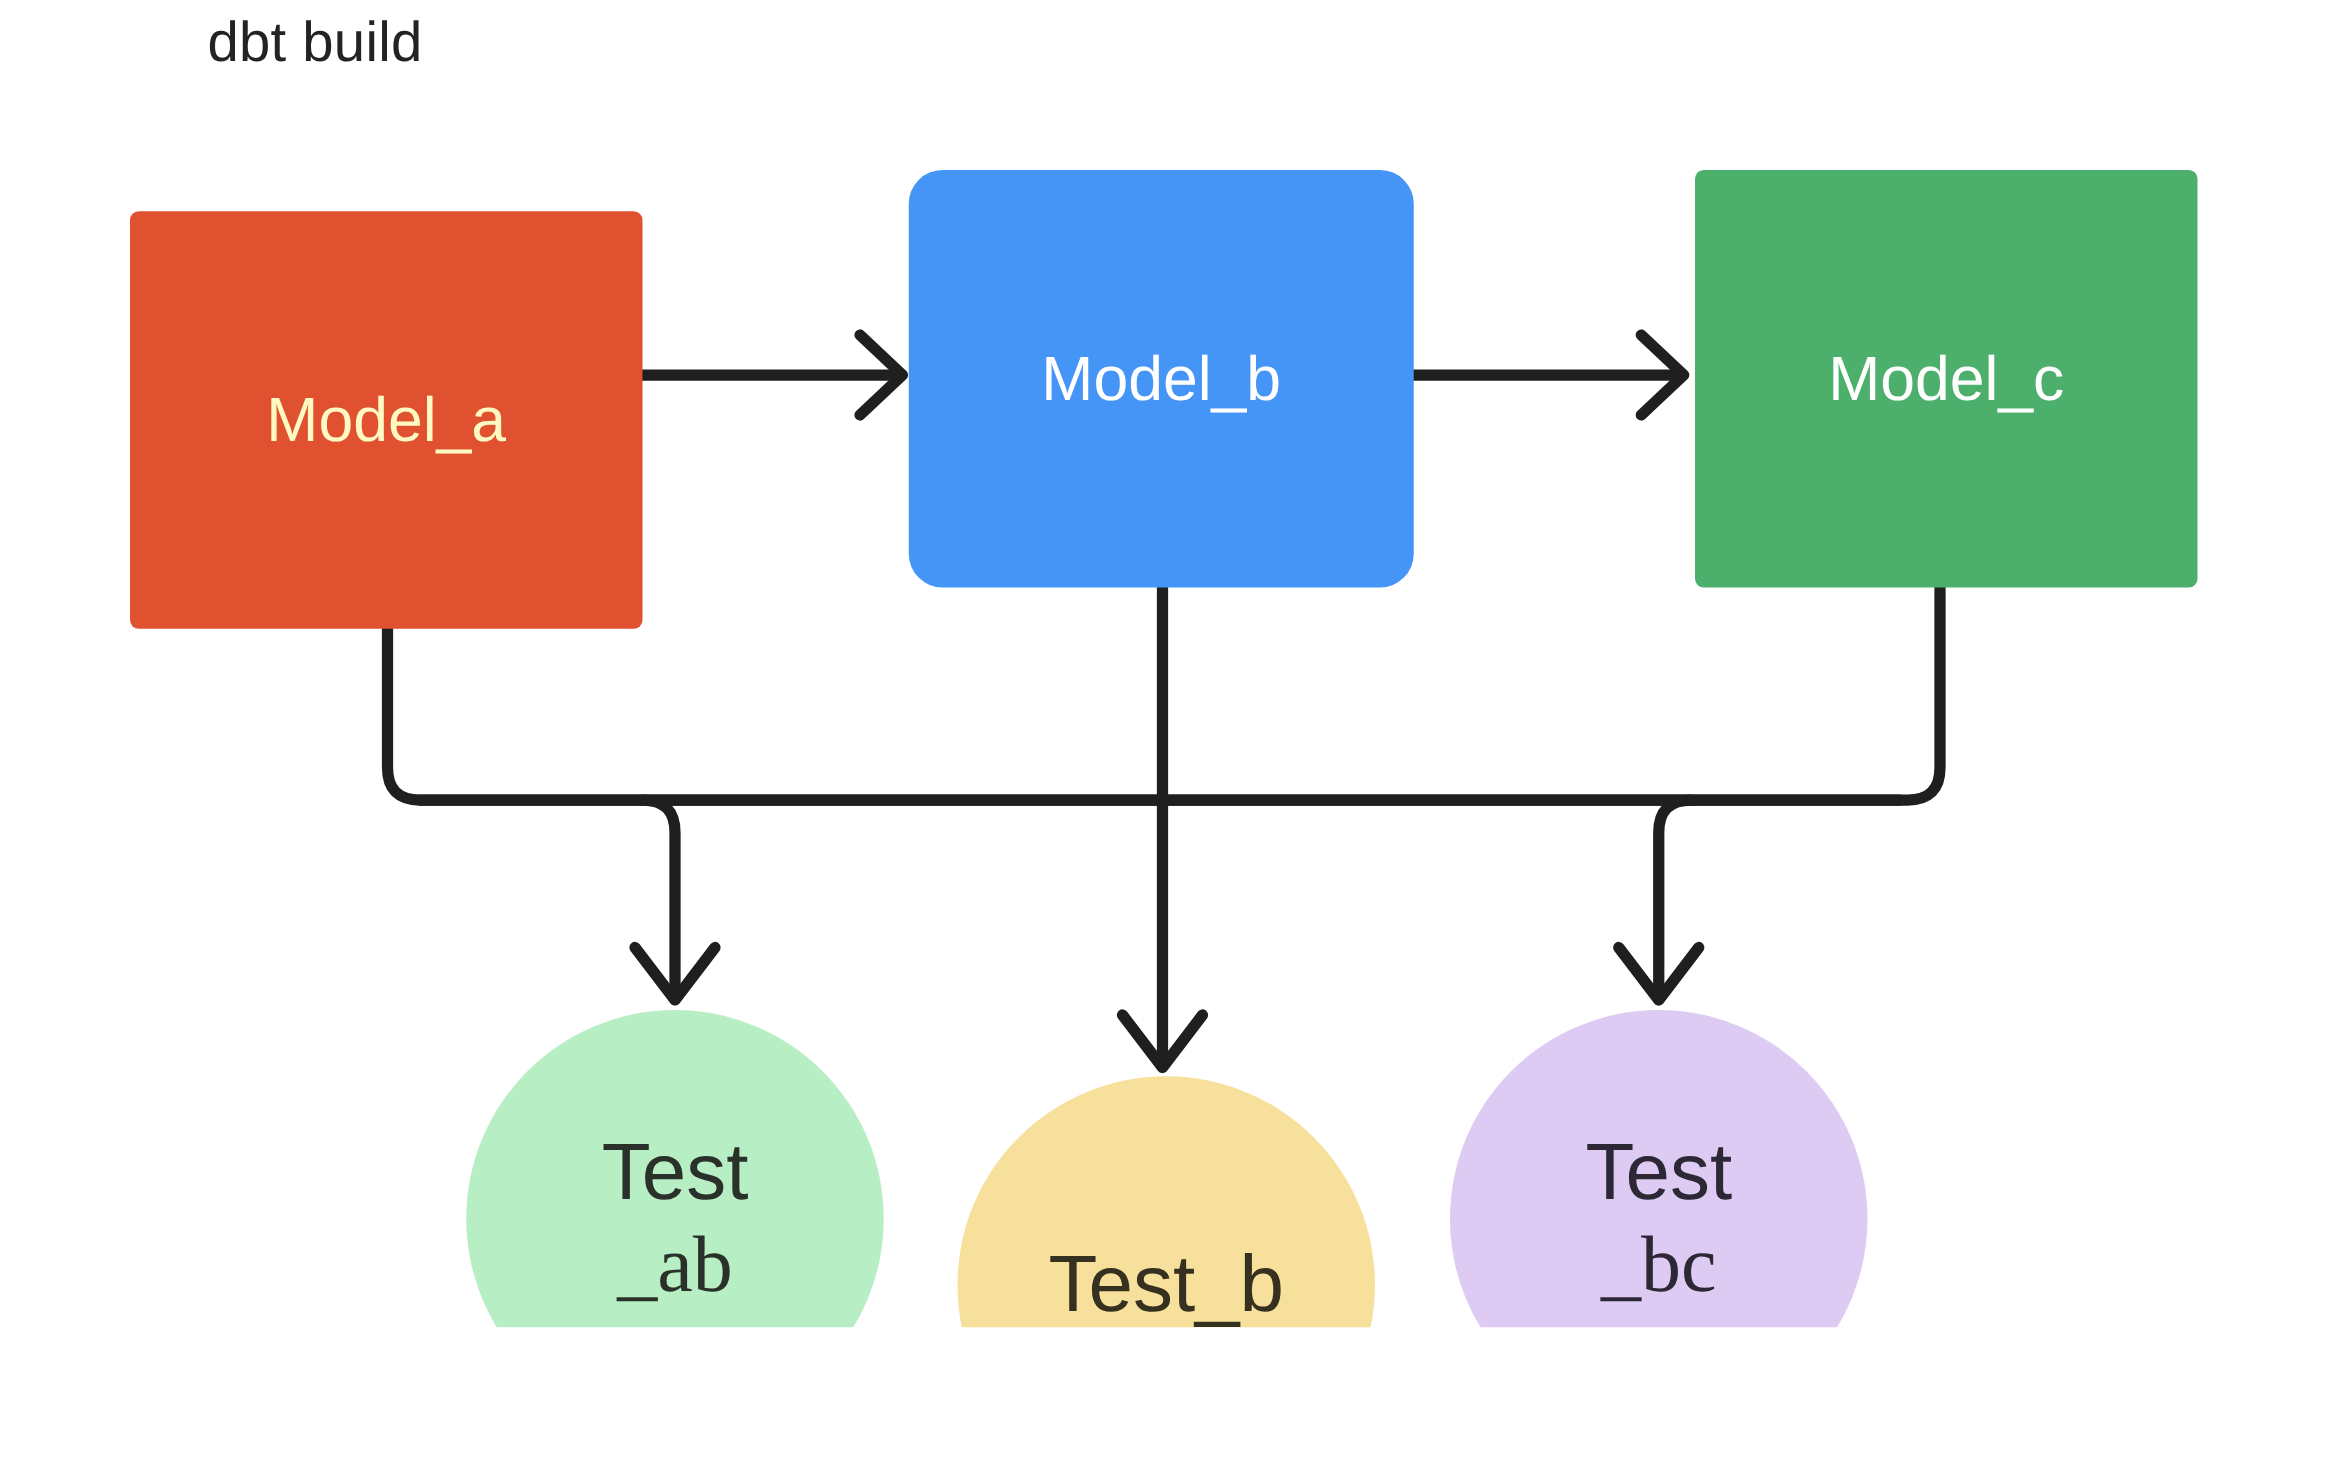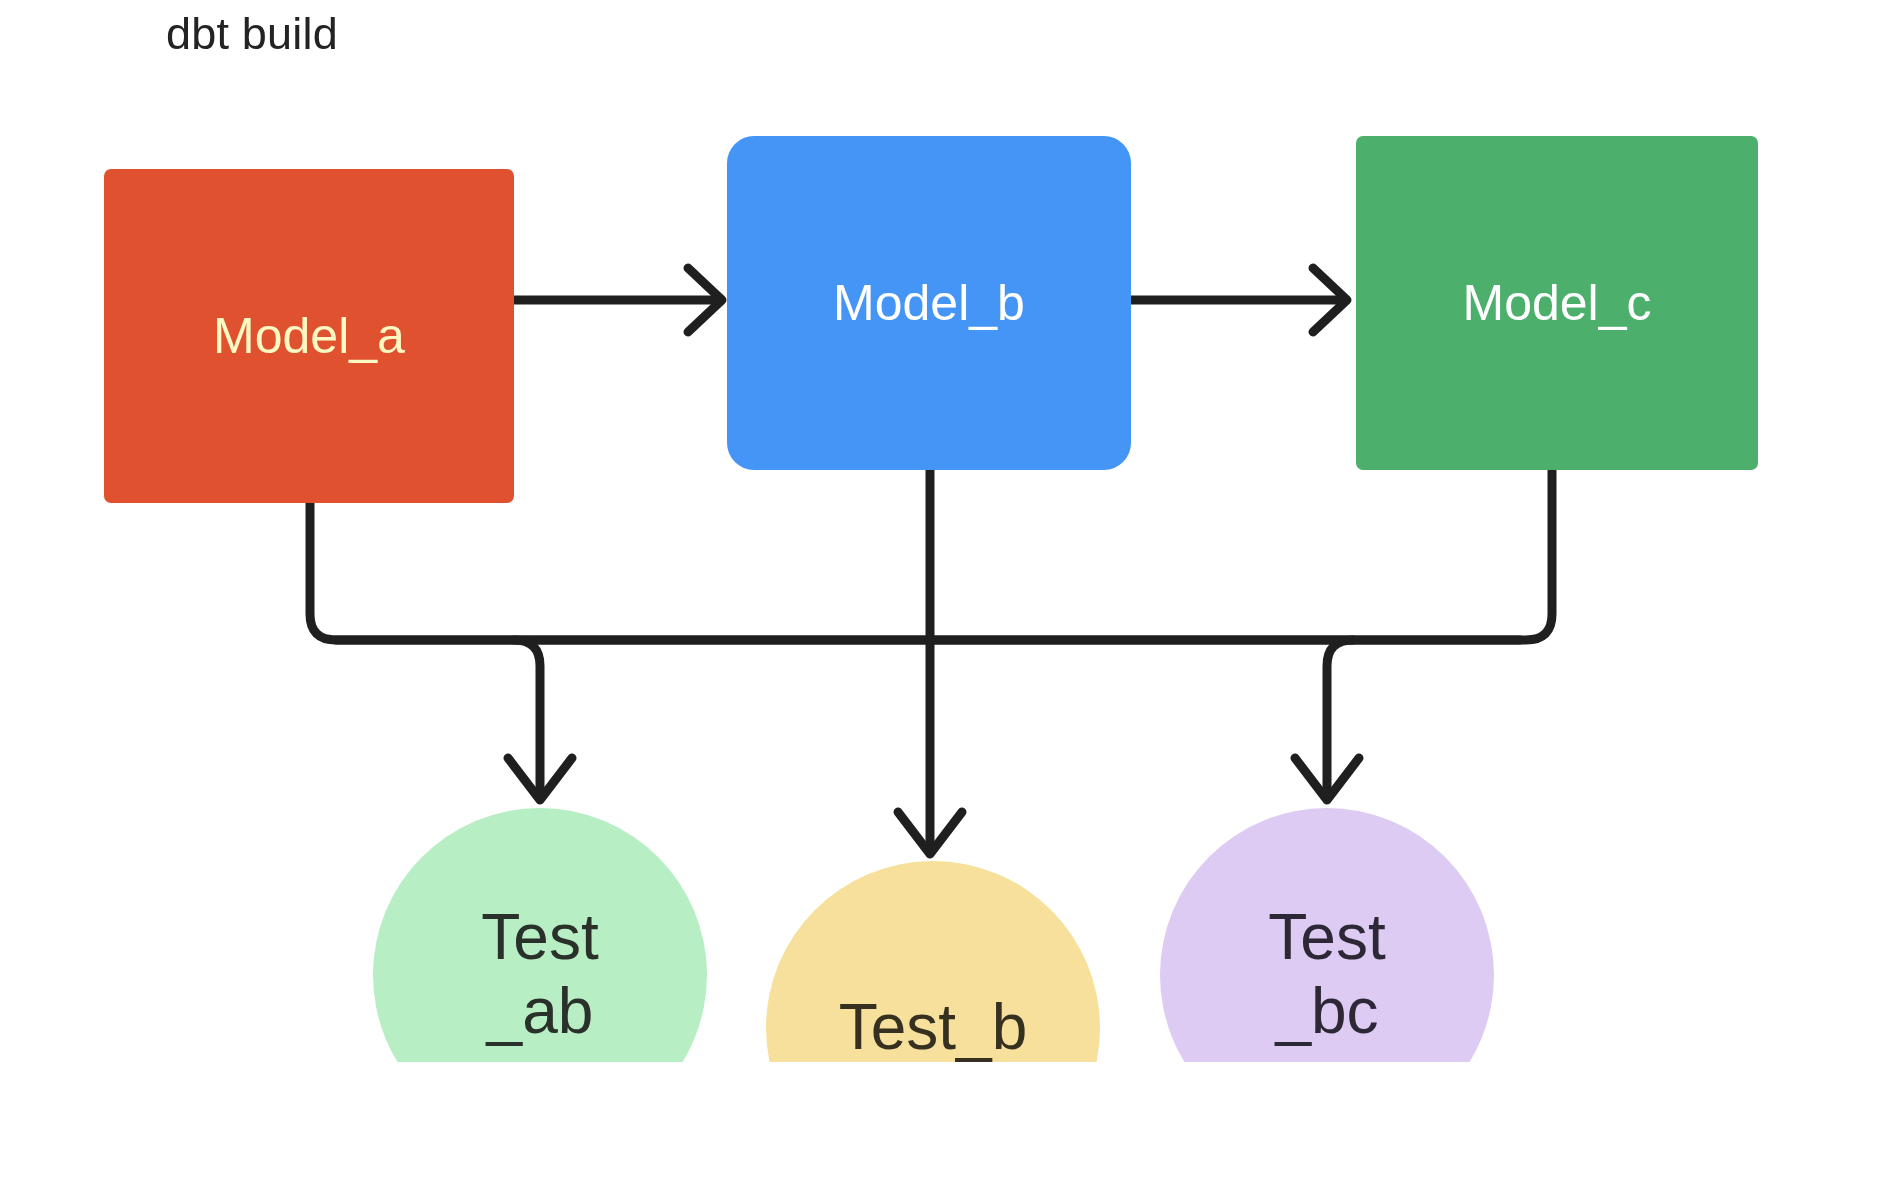--- a/index.html
+++ b/index.html
@@ -53,20 +53,21 @@
     align-items: center;
     justify-content: center;
     border-radius: 50%;
     color: #2a302a;
     font-size: 64px;
     line-height: 1.15;
     text-align: center;
   }
   .node-circle .line2 {
     display: block;
+    font-family: Liberation Serif, serif;
   }
 </style>
 </head>
 <body style="background: rgb(255, 255, 255);">
 
 <div id="canvas" style="background: rgb(255, 255, 255);">
 
   <div class="diagram-title">dbt build</div>
 
   <svg id="diagram-svg" viewBox="0 0 1880 1186">

